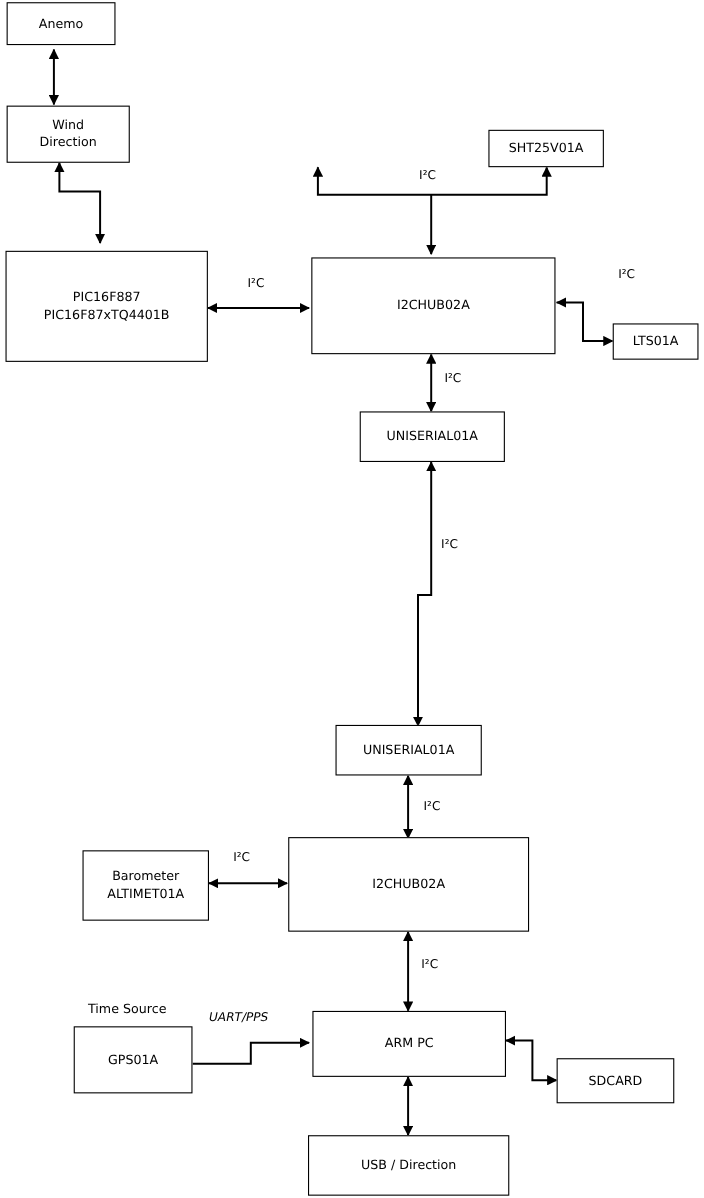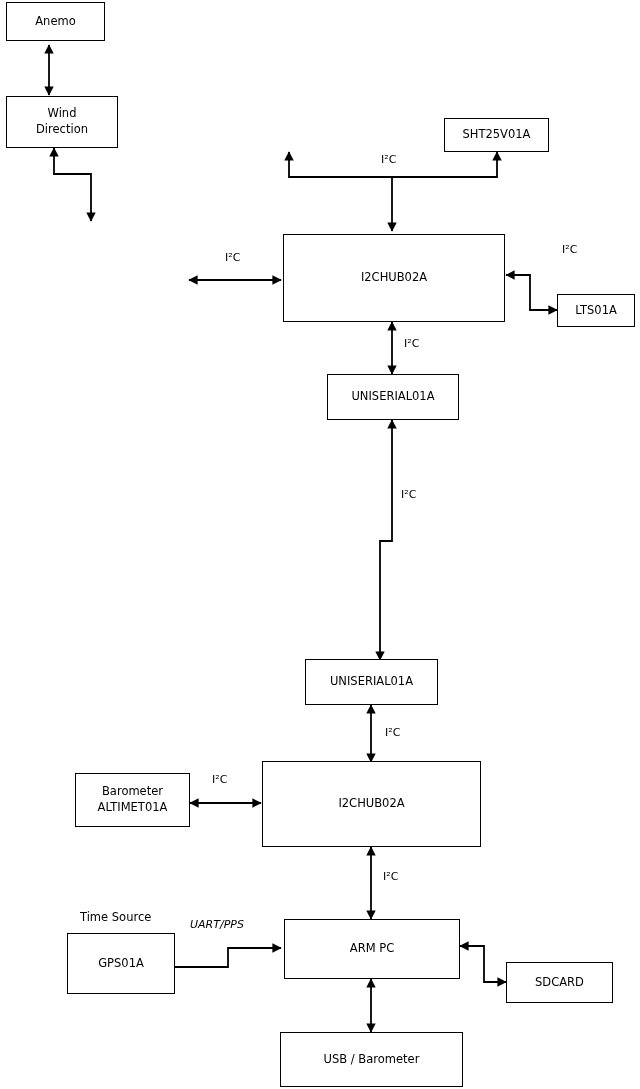--- a/index.html
+++ b/index.html
@@ -92,44 +92,46 @@
     <polyline points="460,946 484,946 484,982 506,982" fill="none" stroke="#000" stroke-width="1.8" marker-start="url(#arrow)" marker-end="url(#arrow)"></polyline>
 
     <line x1="371" y1="979" x2="371" y2="1032" stroke="#000" stroke-width="1.8" marker-start="url(#arrow)" marker-end="url(#arrow)"></line>
   </svg>
 
   <div class="node" style="left:6px; top:2px; width:99px; height:39px;">Anemo</div>
 
   <div class="node" style="left:6px; top:96px; width:112px; height:52px;">Wind
 Direction</div>
 
+  <div class="node" style="left:5px; top:228px; width:184px; height:101px;">PIC16F887
+PIC16F87xTQ4401B</div>
 
 
   <div class="node" style="left:444px; top:118px; width:105px; height:34px;">SHT25V01A</div>
 
   <div class="node" style="left:283px; top:234px; width:222px; height:88px;">I2CHUB02A</div>
 
   <div class="node" style="left:557px; top:294px; width:78px; height:33px;">LTS01A</div>
 
   <div class="node" style="left:327px; top:374px; width:132px; height:46px;">UNISERIAL01A</div>
 
   <div class="node" style="left:305px; top:659px; width:133px; height:46px;">UNISERIAL01A</div>
 
   <div class="node" style="left:262px; top:761px; width:219px; height:86px;">I2CHUB02A</div>
 
-  <div class="node" style="left:75px; top:773px; width:115px; height:54px;">Barometer
+  <div class="node" style="left:75px; top:773px; width:115px; height:64px;">Barometer
 ALTIMET01A</div>
 
   <div class="node" style="left:67px; top:933px; width:108px; height:61px;">GPS01A</div>
 
   <div class="node" style="left:284px; top:919px; width:176px; height:60px;">ARM PC</div>
 
   <div class="node" style="left:506px; top:962px; width:107px; height:41px;">SDCARD</div>
 
-  <div class="node" style="left:280px; top:1032px; width:183px; height:55px;">USB / Barometer</div>
+  <div class="node" style="left:280px; top:1032px; width:183px; height:55px;">USB / Direction</div>
 
   <div class="edge-label" style="left:381px; top:153px;">I²C</div>
 
   <div class="edge-label" style="left:225px; top:251px;">I²C</div>
 
   <div class="edge-label" style="left:562px; top:243px;">I²C</div>
 
   <div class="edge-label" style="left:404px; top:337px;">I²C</div>
 
   <div class="edge-label" style="left:401px; top:488px;">I²C</div>

